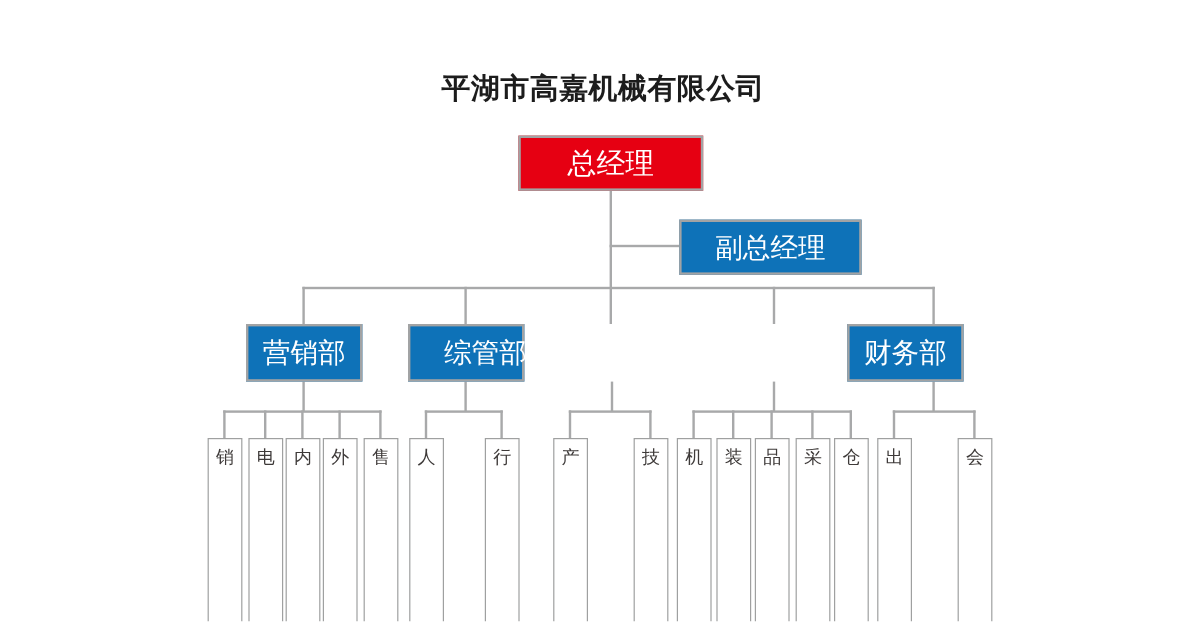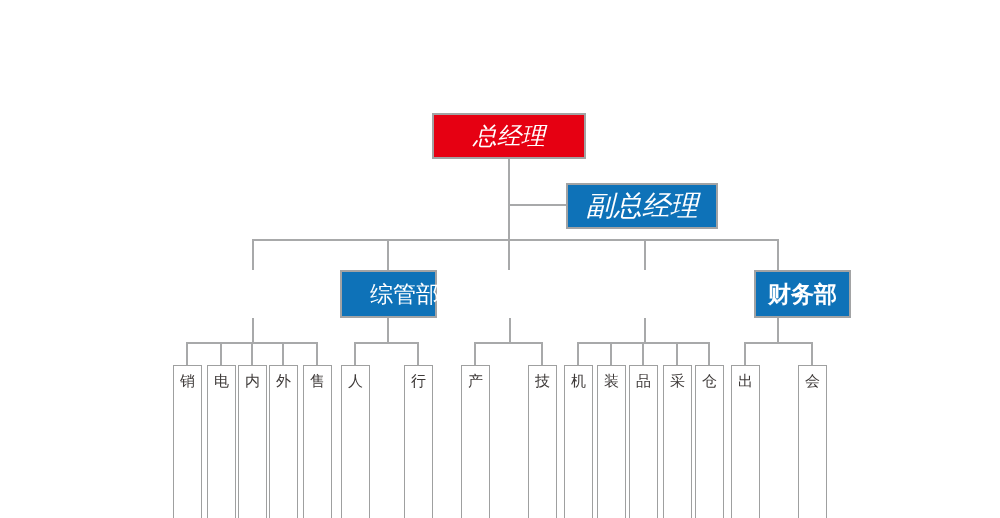--- a/index.html
+++ b/index.html
@@ -14,41 +14,42 @@
     white-space:nowrap;
   }
   .line { position:absolute; background:#a8a9aa; }
   .node {
     position:absolute; box-sizing:border-box;
     display:flex; align-items:center; justify-content:center;
     color:#ffffff; border:2px solid #a2a3a4;
     white-space:nowrap;
   }
   .node.red  { background:#e60012; font-size:24px; }
-  .node.blue { background:#0e72b8; font-size:28px; }
-  .node.top  { width:154px; height:46px;font-style:italic; }
+  .node.blue { background:#0e72b8; font-size:23px; }
+  .node.top  { width:154px; height:46px; }
   .node.dept { width:97px;  height:48px; font-size:23px; }
   .leaf {
     position:absolute; box-sizing:border-box;
     width:29px; height:91px;
     background:#ffffff; border:1.5px solid #9fa0a0;
     color:#3e3a39; font-size:15px;
   }
   .vtext {
     display:flex; flex-direction:column; align-items:center;
     justify-content:space-between; height:100%; box-sizing:border-box;
     padding:8px 0 12px;
   }
   .vtext span { line-height:15px; }
 </style>
 </head>
 <body>
 
 <div class="stage">
 
+  <div class="title">平湖市高嘉机械有限公司</div>
 
   <i class="line" style="left:508px;top:159px;width:2px;height:111px;"></i>
   <i class="line" style="left:508px;top:204px;width:58px;height:2px;"></i>
   <i class="line" style="left:252px;top:239px;width:527px;height:2px;"></i>
   <i class="line" style="left:252px;top:239px;width:2px;height:31px;"></i>
   <i class="line" style="left:387px;top:239px;width:2px;height:31px;"></i>
   <i class="line" style="left:644px;top:239px;width:2px;height:31px;"></i>
   <i class="line" style="left:777px;top:239px;width:2px;height:31px;"></i>
 
   <i class="line" style="left:252px;top:318px;width:2px;height:25px;"></i>
@@ -76,22 +77,23 @@
   <i class="line" style="left:610px;top:342px;width:2px;height:23px;"></i>
   <i class="line" style="left:642px;top:342px;width:2px;height:23px;"></i>
   <i class="line" style="left:676px;top:342px;width:2px;height:23px;"></i>
   <i class="line" style="left:708px;top:342px;width:2px;height:23px;"></i>
   <i class="line" style="left:744px;top:342px;width:2px;height:23px;"></i>
   <i class="line" style="left:811px;top:342px;width:2px;height:23px;"></i>
 
   <div class="node red top" style="left:432px;top:113px;">总经理</div>
   <div class="node blue top" style="left:566px;top:183px;width:152px;height:46px;">副总经理</div>
 
+  <div class="node blue dept" style="left:205px;top:270px;">营销部</div>
   <div class="node blue dept" style="left:340px;top:270px;padding-left:32px;">综管部</div>
-  <div class="node blue dept" style="left:754px;top:270px;font-weight:bold;">财务部</div>
+  <div class="node blue dept" style="left:706px;top:270px;">财务部</div>
 
   <div class="leaf vtext" style="left:173px;top:365px;">
       <span>销</span>
     </div>
   <div class="leaf vtext" style="left:207px;top:365px;">
       <span>电</span>
     </div>
   <div class="leaf vtext" style="left:238px;top:365px;">
       <span>内</span>
     </div>

